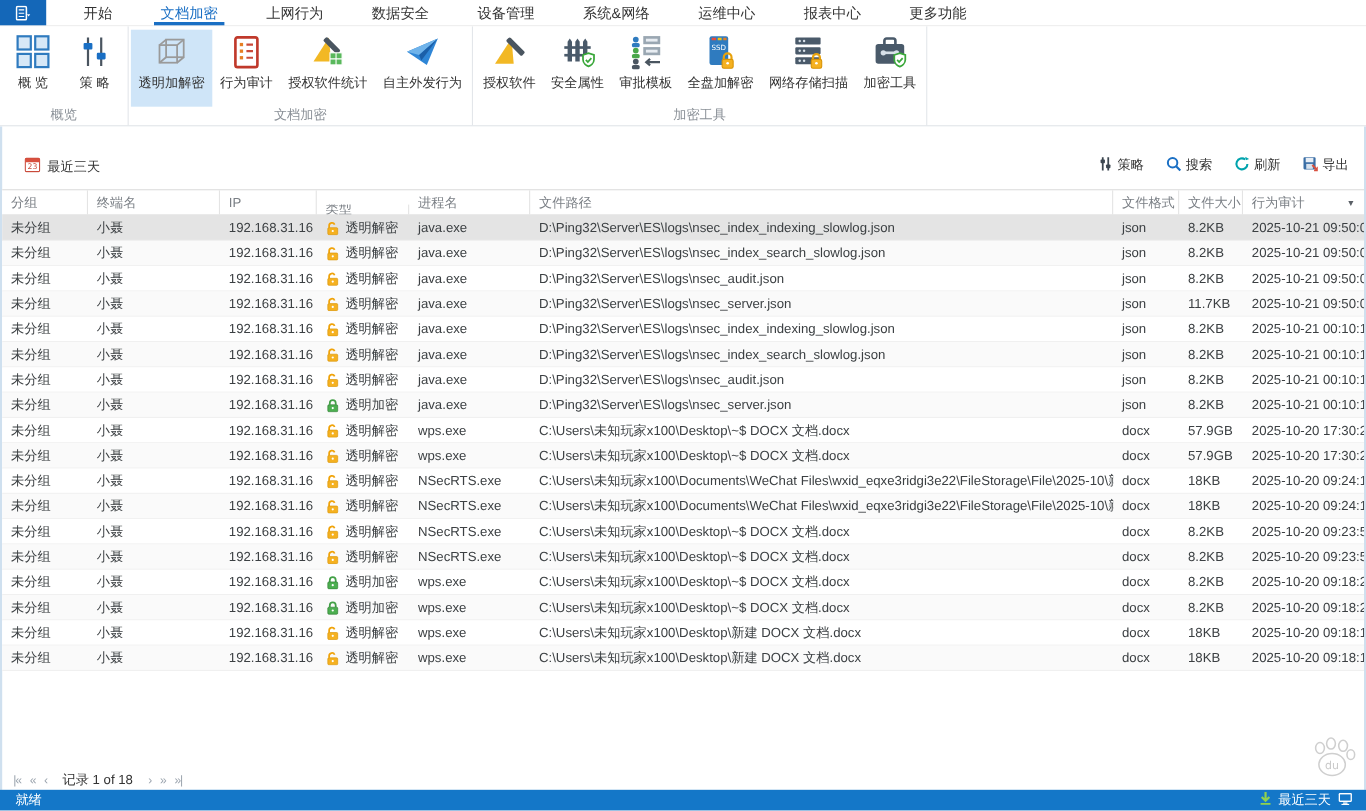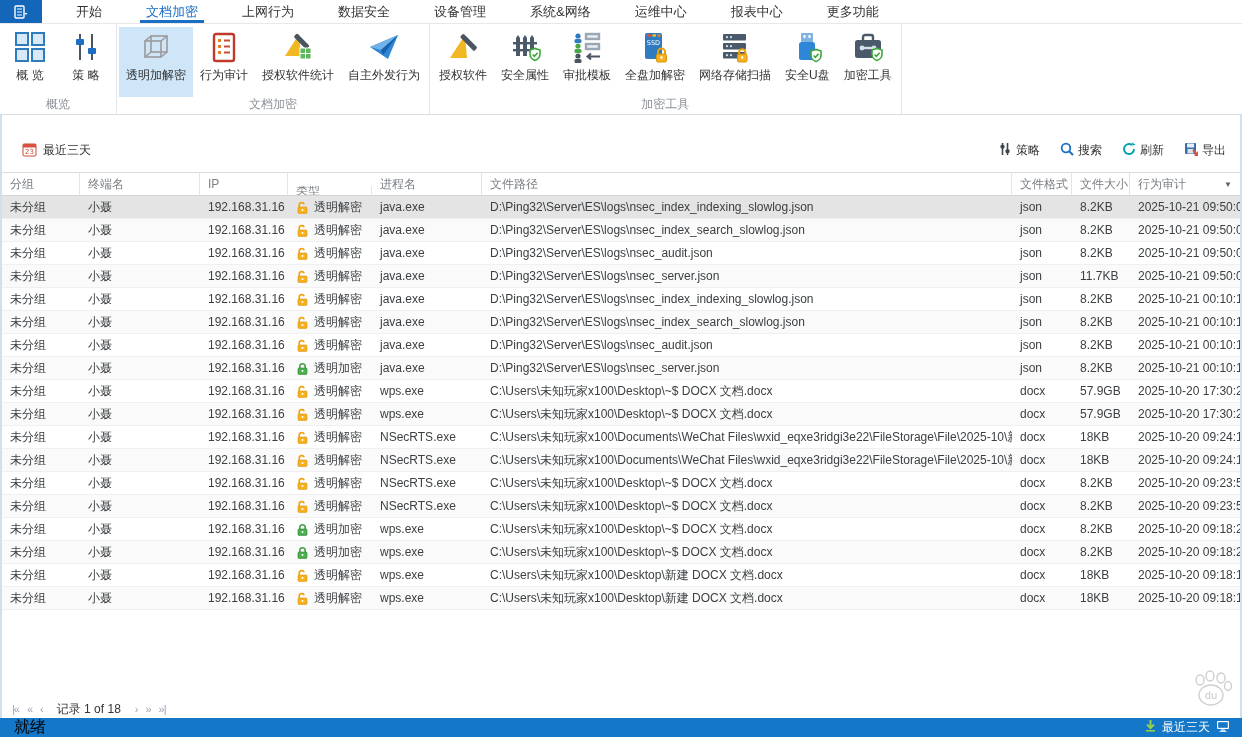--- a/index.html
+++ b/index.html
@@ -22,21 +22,21 @@
   .ritems { display:flex; align-items:stretch; height:74px; padding-top:3px; }
   .ritem { min-width:56px; padding:2px 7px 0; display:flex; flex-direction:column; align-items:center; justify-content:flex-start; gap:2px; cursor:pointer; }
   .ritem.selected { background:#cfe5f8; }
   .ritem .ricon { width:36px; height:36px; display:flex; align-items:center; justify-content:center; }
   .ritem .rlabel { font-size:12px; color:#333; white-space:nowrap; }
   .rgroup-label { height:17px; text-align:center; font-size:12px; color:#8a9097; line-height:15px; }
 
   
   .content { position:absolute; left:0; top:115px; width:100%; bottom:19px; background:#fff; border-left:2px solid #cfe0ef; border-right:2px solid #cfe0ef; }
   .filterbar { position:absolute; left:0; top:0; width:100%; height:57px; display:flex; align-items:center; justify-content:space-between; padding:14px 14px 0 20px; }
-  .date-filter { display:flex; align-items:flex-start; gap:6px; font-size:12px; color:#333; cursor:pointer; }
+  .date-filter { display:flex; align-items:flex-end; gap:6px; font-size:12px; color:#333; cursor:pointer; }
   .actions { display:flex; align-items:center; gap:20px; }
   .action { display:flex; gap:4px; font-size:12px; color:#333; cursor:pointer; }
 
   
   .tablewrap { position:absolute; left:0; top:57px; width:100%; }
   .thead { display:flex; height:24px; border-top:1px solid #dcdcdc; border-bottom:1px solid #d5d5d5; background:#fff; }
   .th { display:flex; align-items:center; padding:0 8px; font-size:12px; color:#7a7f85; border-right:1px solid #e4e4e4; white-space:nowrap; overflow:hidden; cursor:pointer; }
   .th:last-child { border-right:none; justify-content:space-between; }
   .sort-caret { font-size:8px; color:#5a5f66; margin-left:4px; }
   .tr { display:flex; height:23px; border-bottom:1px solid #f0f0f0; background:#fff; cursor:pointer; }
@@ -49,21 +49,21 @@
   .pagination { position:absolute; left:0; top:585px; width:100%; height:18px; display:flex; align-items:center; padding-left:6px; font-size:12px; color:#444; }
   .pgbtn { color:#9aa3ad; font-size:11px; padding:0 4px; cursor:pointer; letter-spacing:-1px; }
   .pgtext { margin:0 10px; color:#333; }
 
   
   .watermark { position:absolute; right:6px; top:555px; display:flex; align-items:center; gap:4px; pointer-events:none; }
   .watermark .wtext { font-size:34px; font-weight:bold; color:rgba(255,255,255,0.92); text-shadow:0 0 1px #c9c9c9, 1px 1px 2px #b5b5b5, -1px -1px 1px #d8d8d8; letter-spacing:2px; }
 
   
   .statusbar { position:absolute; left:0; bottom:0; width:100%; height:19px; background:#1477c8; display:flex; align-items:center; justify-content:space-between; padding:0 12px 0 14px; }
-  .statusbar .sleft { font-size:16px; color:#000000; }
+  .statusbar .sleft { font-size:12px; color:#ffffff; }
   .statusbar .sright { display:flex; align-items:center; gap:6px; font-size:12px; color:#fff; cursor:pointer; }
 </style>
 </head>
 <body>
 
 <div class="window">
 
   <div class="menubar">
     <div class="app-button">
       <span>
@@ -266,35 +266,20 @@
                   <circle cx="13" cy="16.2" r="1.1"></circle>
                   <circle cx="9" cy="25.2" r="1.1"></circle>
                   <circle cx="13" cy="25.2" r="1.1"></circle>
                 </g>
                 <path d="M21 24 v-1.6 a3.2 3.2 0 0 1 6.4 0 V24" fill="none" stroke="#e8a20c" stroke-width="2"></path>
                 <rect x="19.5" y="24" width="9.5" height="8" rx="1.5" fill="#f5b120" stroke="#d99406"></rect>
                 <circle cx="24.2" cy="27.5" r="1.2" fill="#fff"></circle>
               </svg>
             </span>
             <span class="rlabel">网络存储扫描</span>
-          </div>
-          <div class="ritem">
-            <span class="ricon">
-              <svg width="34" height="34" viewBox="0 0 34 34">
-                <rect x="11" y="3" width="12" height="9" rx="1" fill="#7fb3e2"></rect>
-                <g fill="#fff">
-                  <rect x="13.5" y="5" width="2" height="3"></rect>
-                  <rect x="18.5" y="5" width="2" height="3"></rect>
-                </g>
-                <rect x="9" y="12" width="16" height="18" rx="2.5" fill="#2f86d6"></rect>
-                <path d="M21 21 l5 -1.6 l5 1.6 v4.4 c0 3.4 -3.2 5.6 -5 6.2 c-1.8 -0.6 -5 -2.8 -5 -6.2 Z" fill="#fff" stroke="#3aa73a" stroke-width="1.6"></path>
-                <path d="M23.6 25.5 l1.8 1.9 l3.2 -3.6" fill="none" stroke="#3aa73a" stroke-width="1.6"></path>
-              </svg>
-            </span>
-            <span class="rlabel">安全U盘</span>
           </div>
           <div class="ritem">
             <span class="ricon">
               <svg width="34" height="34" viewBox="0 0 34 34">
                 <rect x="4" y="10" width="26" height="18" rx="2.5" fill="#4a5a6a"></rect>
                 <path d="M12 10 v-3 a2 2 0 0 1 2 -2 h6 a2 2 0 0 1 2 2 v3" fill="none" stroke="#4a5a6a" stroke-width="2.4"></path>
                 <g fill="#d7e0e8">
                   <circle cx="11" cy="18" r="2.4"></circle>
                   <circle cx="23" cy="18" r="2.4"></circle>
                   <rect x="11" y="16.8" width="12" height="2.4"></rect>

